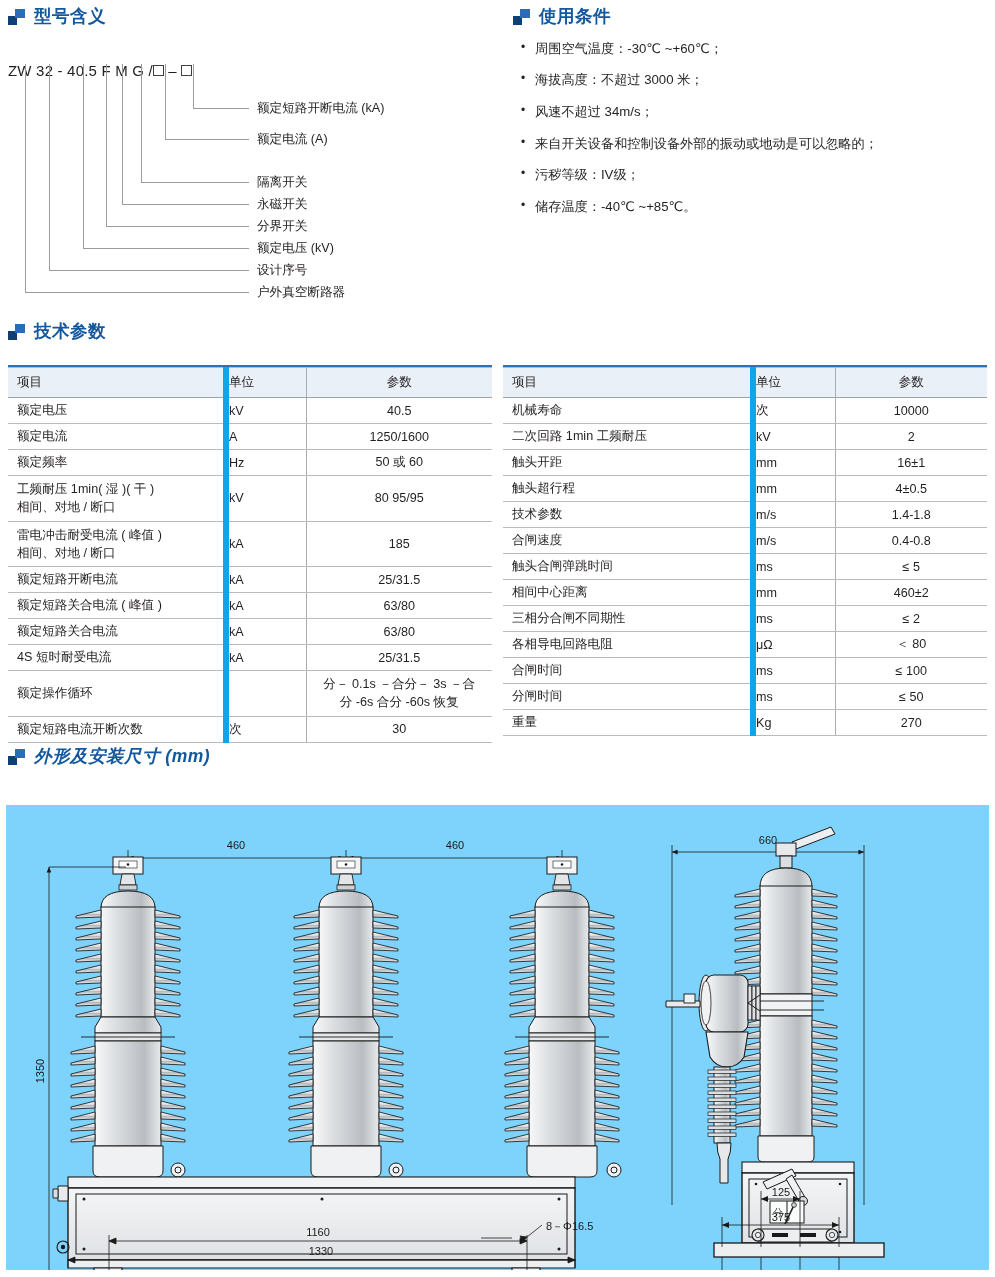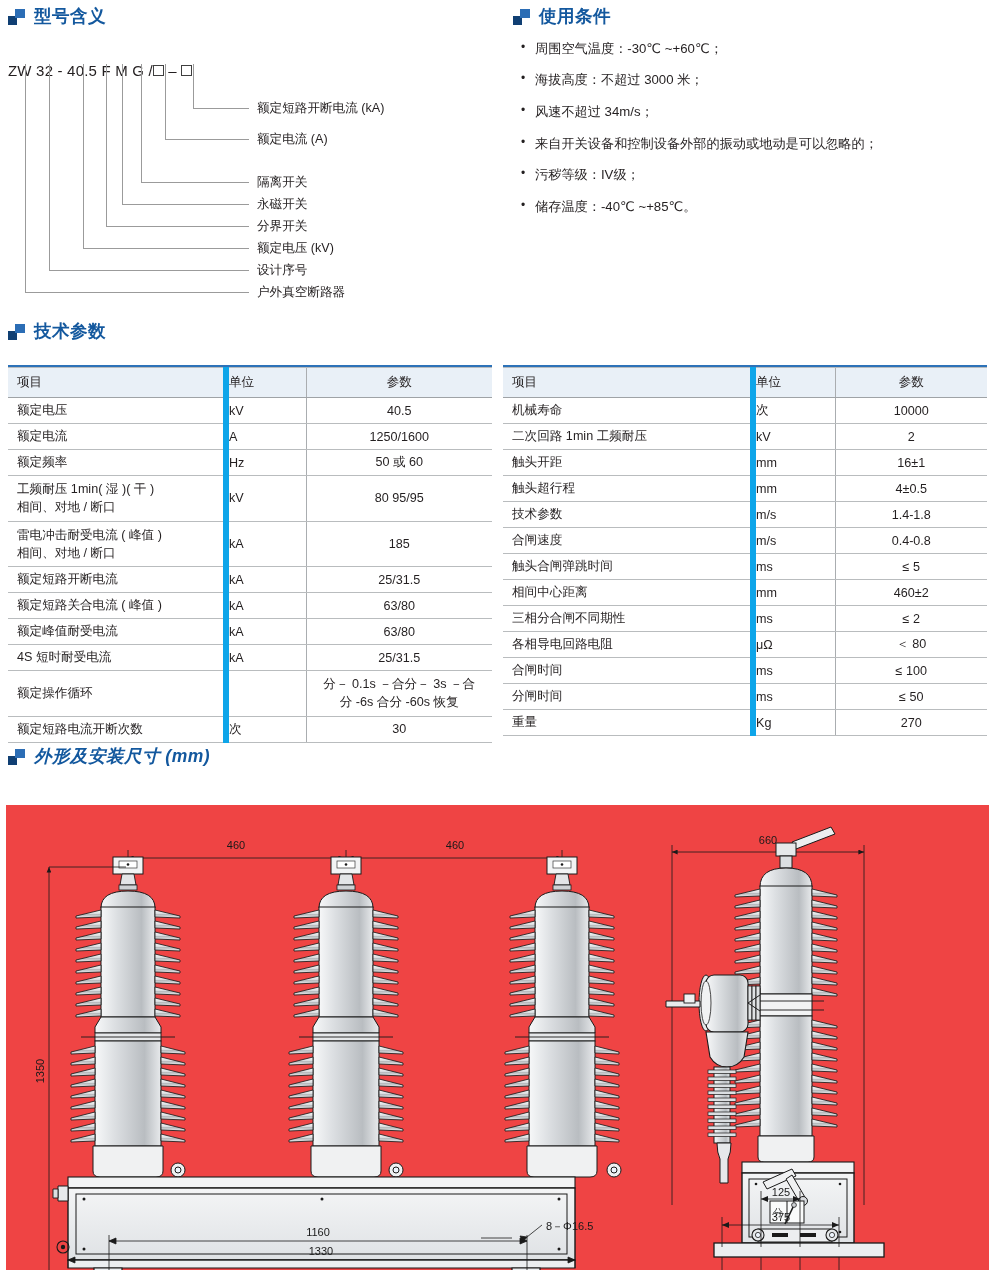--- a/index.html
+++ b/index.html
@@ -62,21 +62,21 @@
   #table-right { left:503px; top:365px; width:484px; }
   #table-right col.ci { width:250px; }
   #table-right col.cu { width:82px; }
   #table-right col.cv { width:152px; }
 
   
   #dim-head { position:absolute; left:8px; top:748px; }
   #dim-head .sec-title { font-size:17.5px;font-style:italic; }
   #drawing-panel {
     position:absolute; left:6px; top:805px; width:983px; height:465px;
-    background:#ef4444;
+    background:#7dd3fc;
   }
   #drawing-svg { position:absolute; left:0; top:0; }
   .dimtxt { font-family:"Liberation Sans","DejaVu Sans",sans-serif; font-size:11px; fill:#1a1a1a; }
   .dimtxt.sm { font-size:10px; }
 </style>
 </head>
 <body>
 
 <div id="model-block">
   <div class="sec-head">
@@ -192,21 +192,21 @@
       <td class="c-item">额定短路开断电流</td>
       <td class="c-unit">kA</td>
       <td class="c-val">25/31.5</td>
     </tr>
     <tr>
       <td class="c-item">额定短路关合电流 ( 峰值 )</td>
       <td class="c-unit">kA</td>
       <td class="c-val">63/80</td>
     </tr>
     <tr>
-      <td class="c-item">额定峰值耐受电流</td>
+      <td class="c-item">额定短路关合电流</td>
       <td class="c-unit">kA</td>
       <td class="c-val">63/80</td>
     </tr>
     <tr>
       <td class="c-item">4S 短时耐受电流</td>
       <td class="c-unit">kA</td>
       <td class="c-val">25/31.5</td>
     </tr>
     <tr>
       <td class="c-item">额定操作循环</td>

